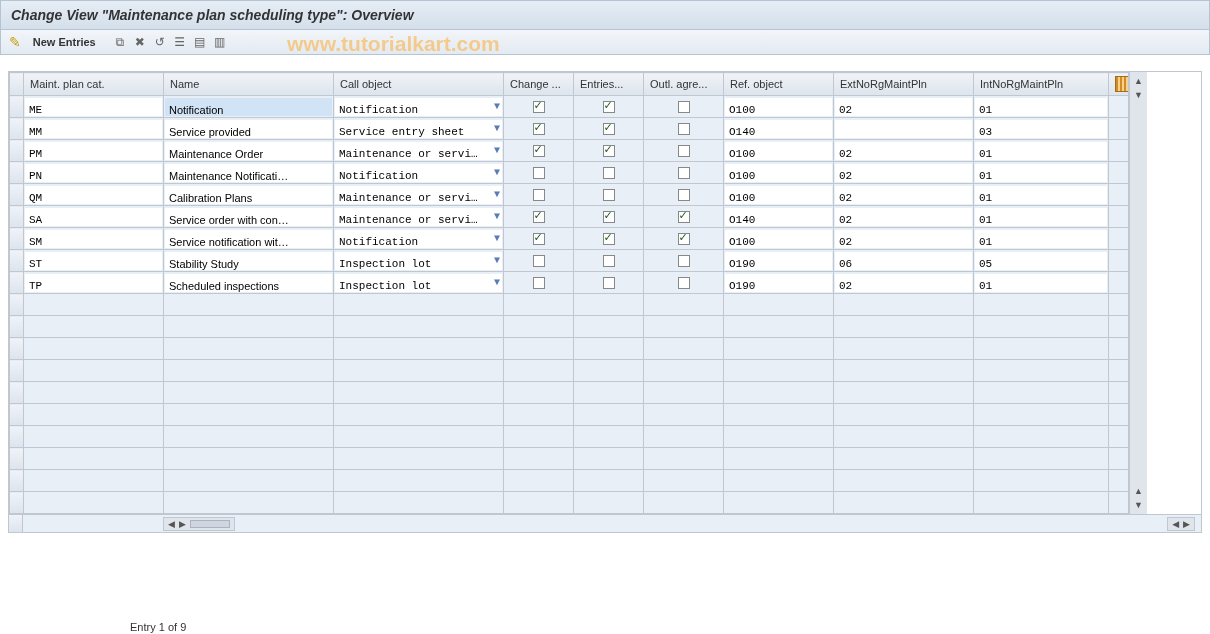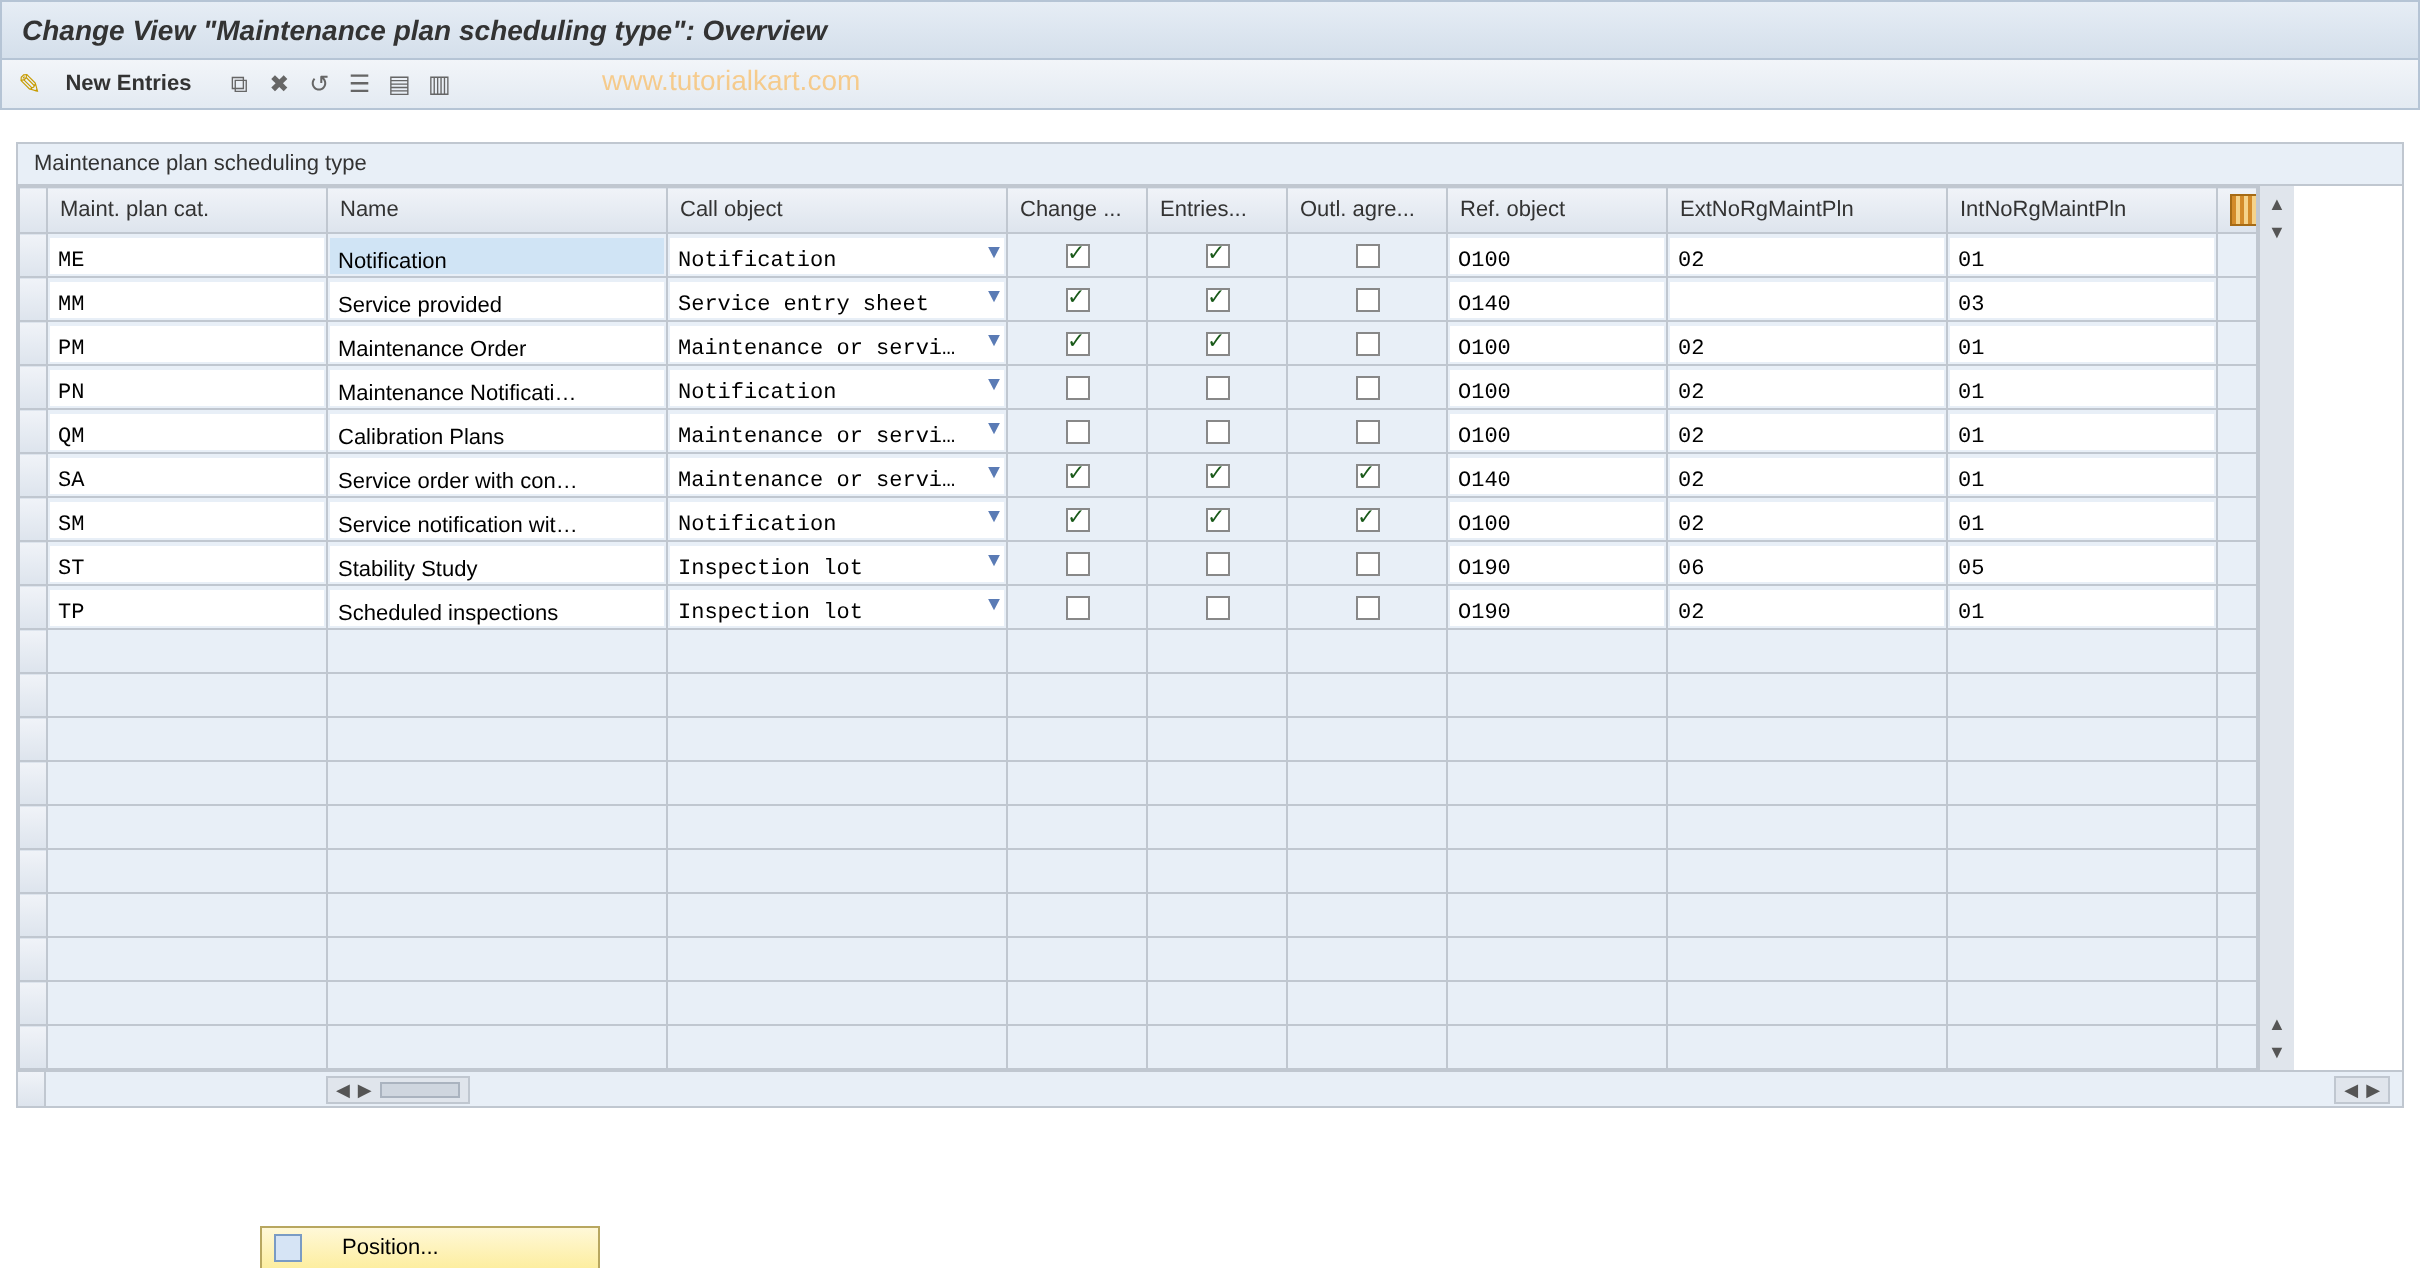--- a/index.html
+++ b/index.html
@@ -43,27 +43,27 @@
   .toolbar .ticon {
     width: 16px; height: 16px;
     display: inline-flex;
     align-items: center; justify-content: center;
     font-size: 12px;
     color: #666;
     border-radius: 2px;
   }
   .watermark {
     position: absolute;
-    left: 300px;
+    left: 286px;
     top: 2px;
-    font-size: 14px;
+    font-size: 21px;
     color: #ffa726;
     opacity: 0.5;
     font-style: normal;
-    font-weight: normal;
+    font-weight: bold;
     pointer-events: none;
   }
   .content-wrap {
     margin: 16px 8px 8px 8px;
     border: 1px solid #c0c7d0;
   }
   .panel-title {
     background: #e8eff7;
     border-bottom: 1px solid #c0c7d0;
     padding: 4px 8px;
@@ -215,21 +215,20 @@
   <span class="ticon">⧉</span>
   <span class="ticon">✖</span>
   <span class="ticon">↺</span>
   <span class="ticon">☰</span>
   <span class="ticon">▤</span>
   <span class="ticon">▥</span>
   <div class="watermark">www.tutorialkart.com</div>
 </div>
 
 <div class="content-wrap">
-  <div class="panel-title">Maintenance plan scheduling type</div>
 
   <div class="table-scroll-area">
     <table class="grid">
       <colgroup>
         <col style="width:14px">
         <col style="width:140px">
         <col style="width:170px">
         <col style="width:170px">
         <col style="width:70px">
         <col style="width:70px">
@@ -632,18 +631,14 @@
     </div>
     <div class="filler"></div>
     <div class="hs right-hs">
       <span class="harrow">◀</span>
       <span class="harrow">▶</span>
     </div>
   </div>
 </div>
 
 <div class="footer-area">
-  <div class="position-btn">
-    <span class="picon"></span>
-    <span>Position...</span>
-  </div>
   <div class="entry-count">Entry 1 of 9</div>
 </div>
 
 </body></html>

